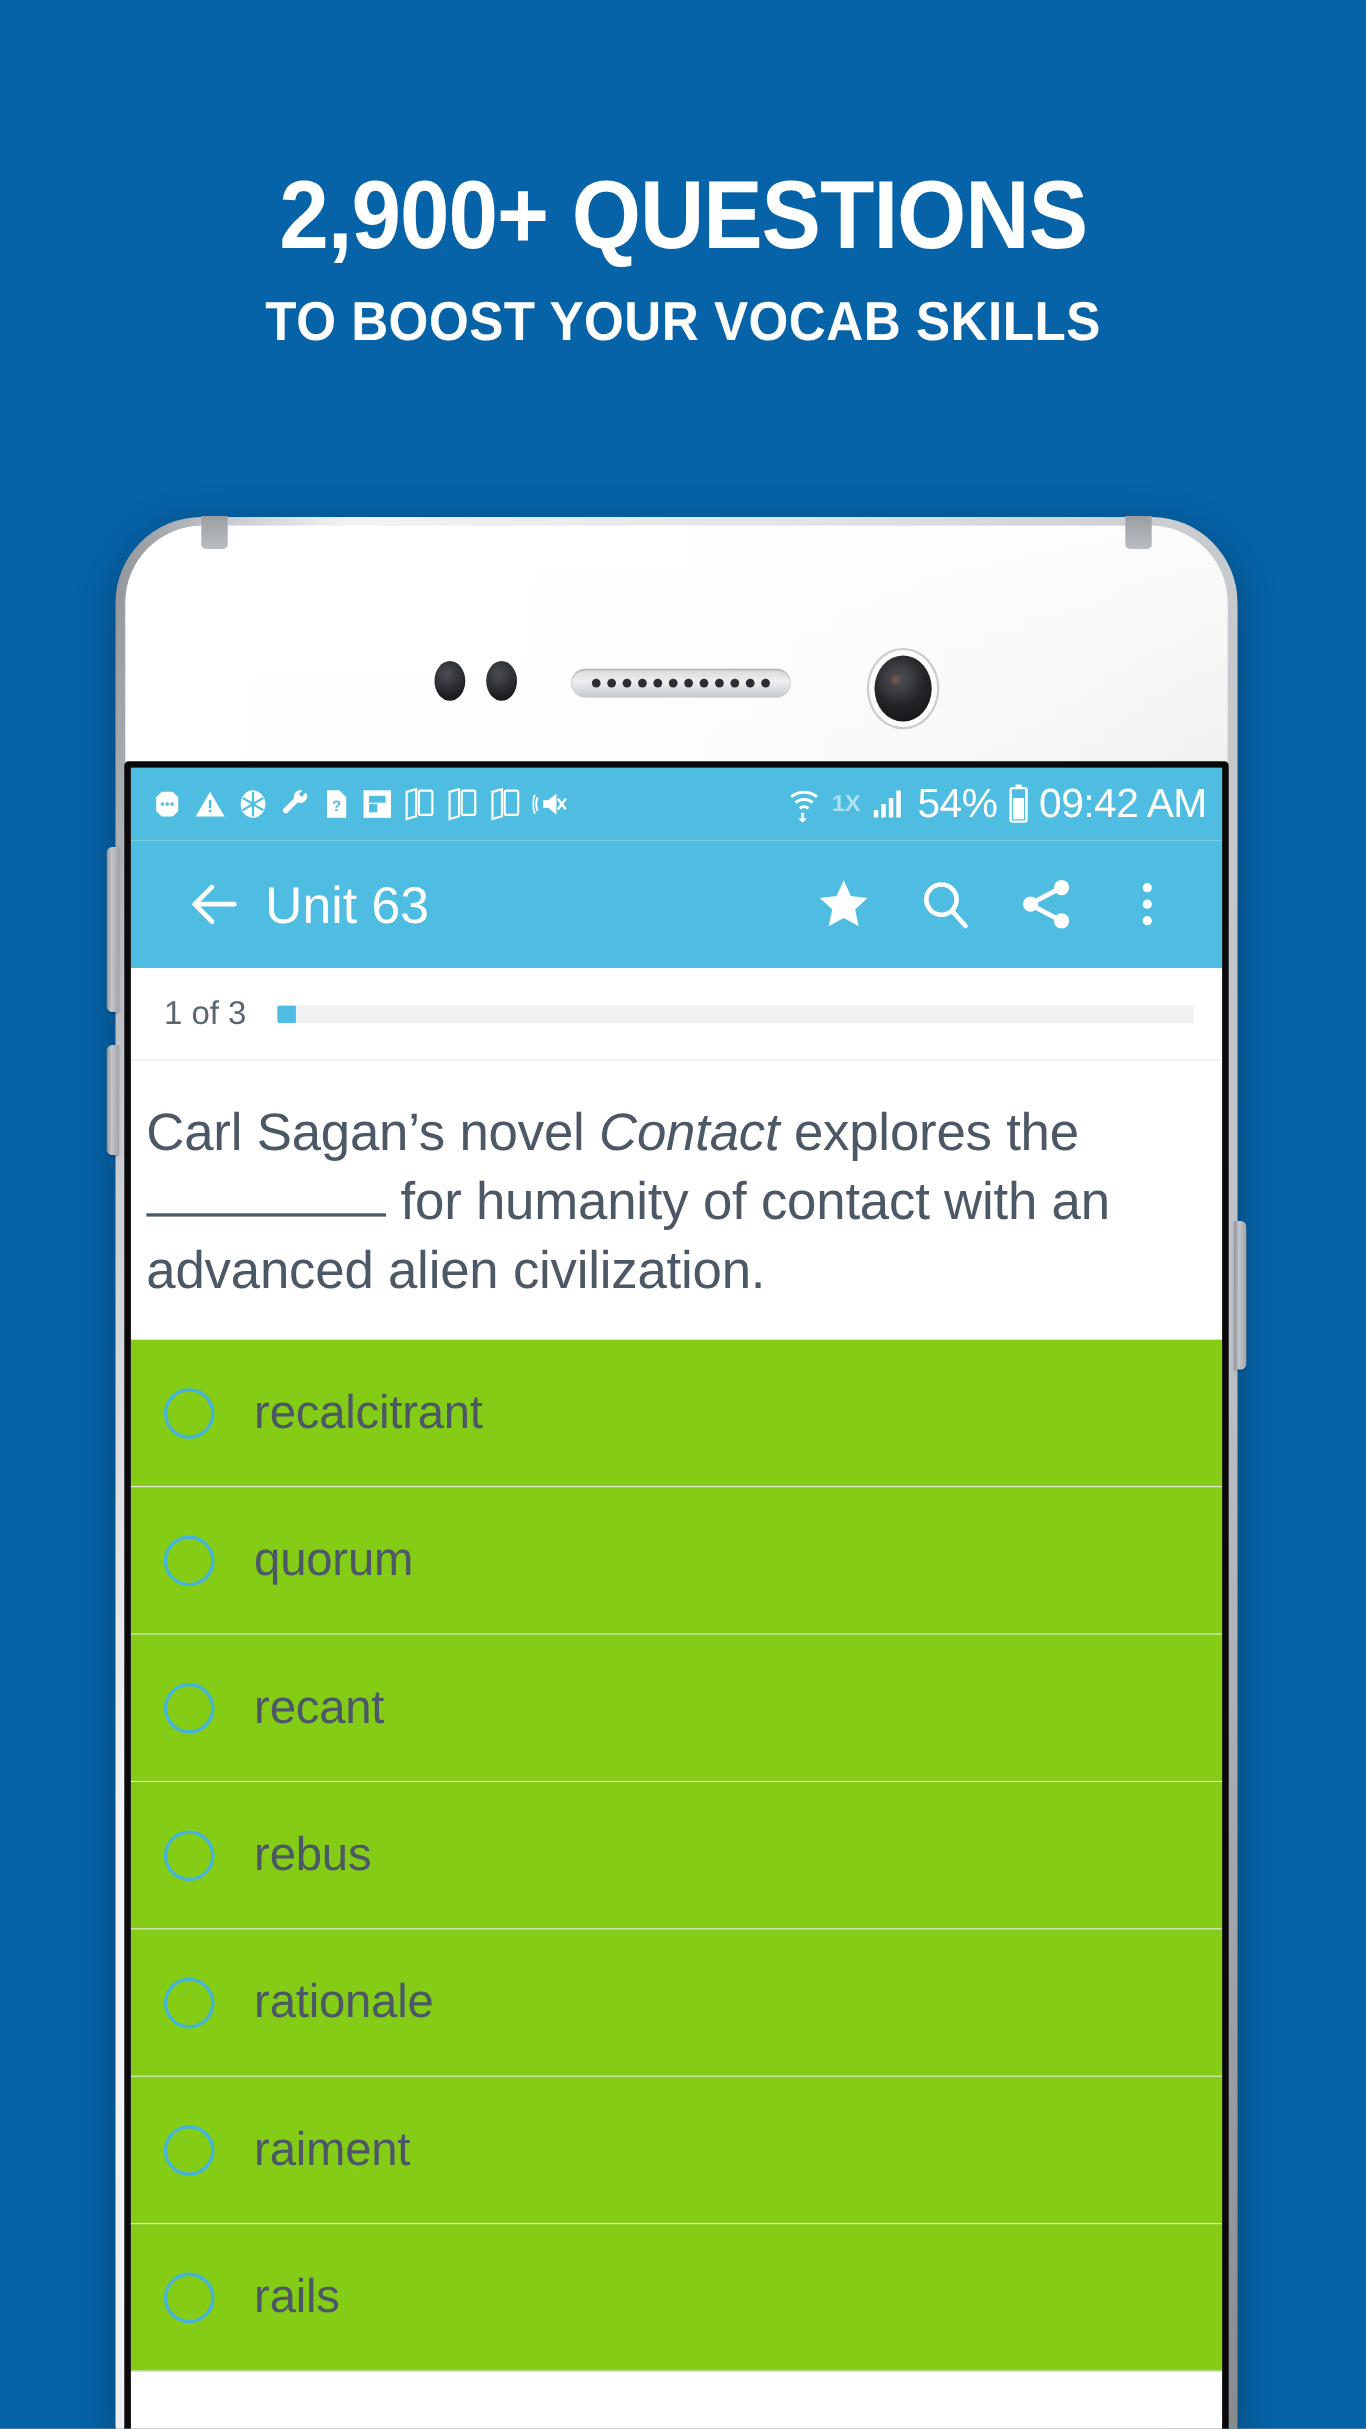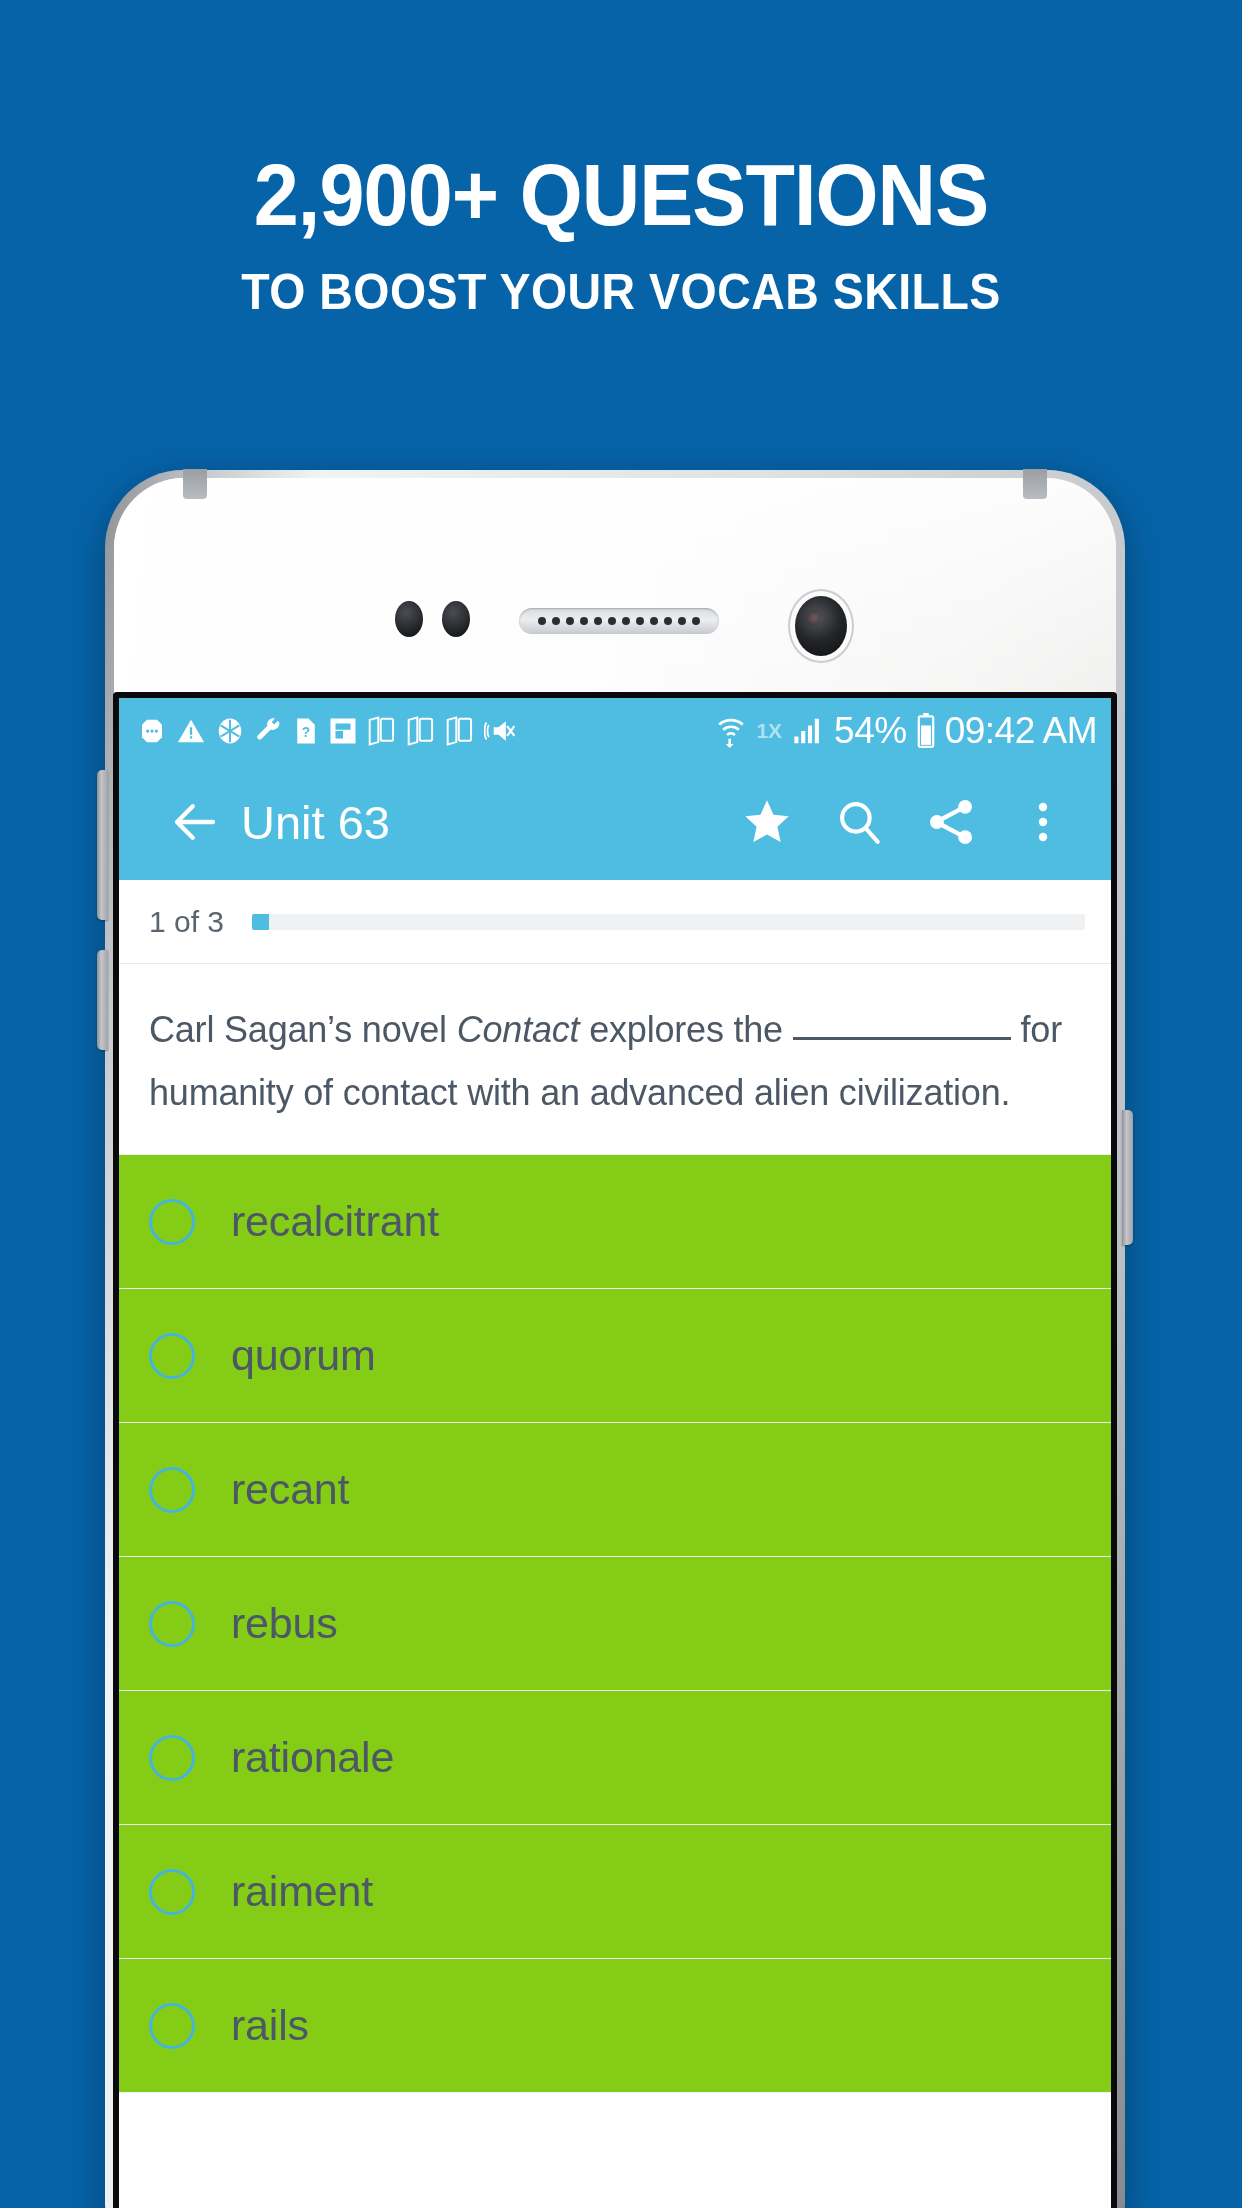--- a/index.html
+++ b/index.html
@@ -223,23 +223,23 @@
     overflow: hidden;
   }
   .progress-fill {
     position: absolute; left:0; top:0; bottom:0;
     width: 2%;
     background: #4FBDE2;
   }
 
   
   .question {
-    padding: 34px 28px 30px 30px;
+    padding: 34px 28px 30px 14px;
     color: #4c5866;
-    font-size: 36px;
+    font-size: 48px;
     line-height: 63px;
     border-bottom: 1px solid #ebebeb;
     letter-spacing: -0.2px;
   }
   .question i { font-style: italic; }
   .blank {
     display: inline-block;
     min-width: 218px;
     border-bottom: 3px solid #4c5866;
     vertical-align: 2px;

